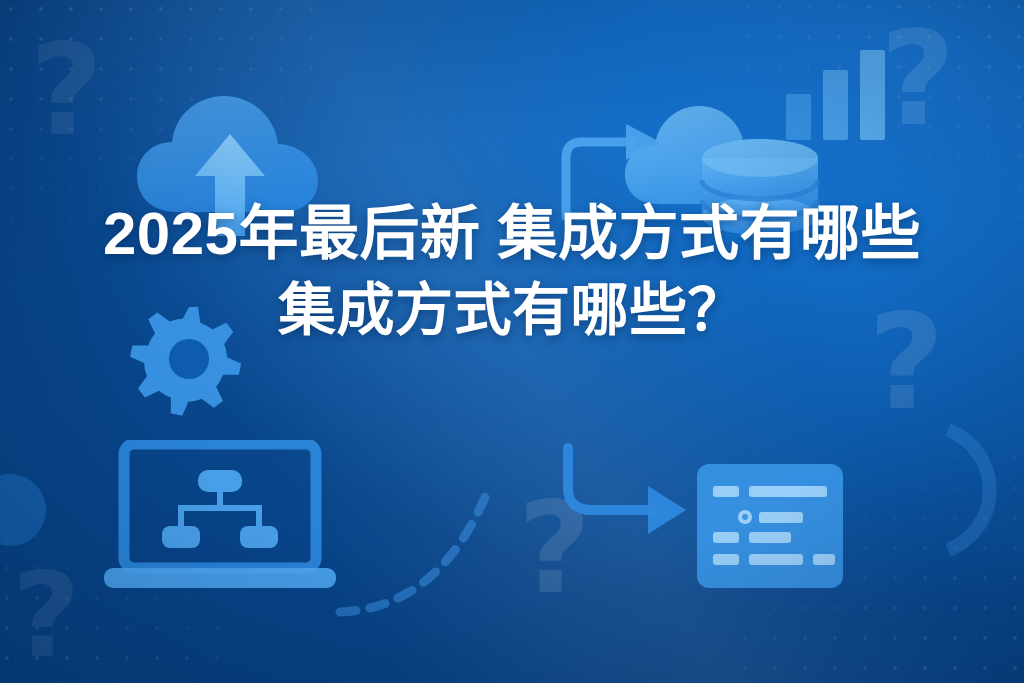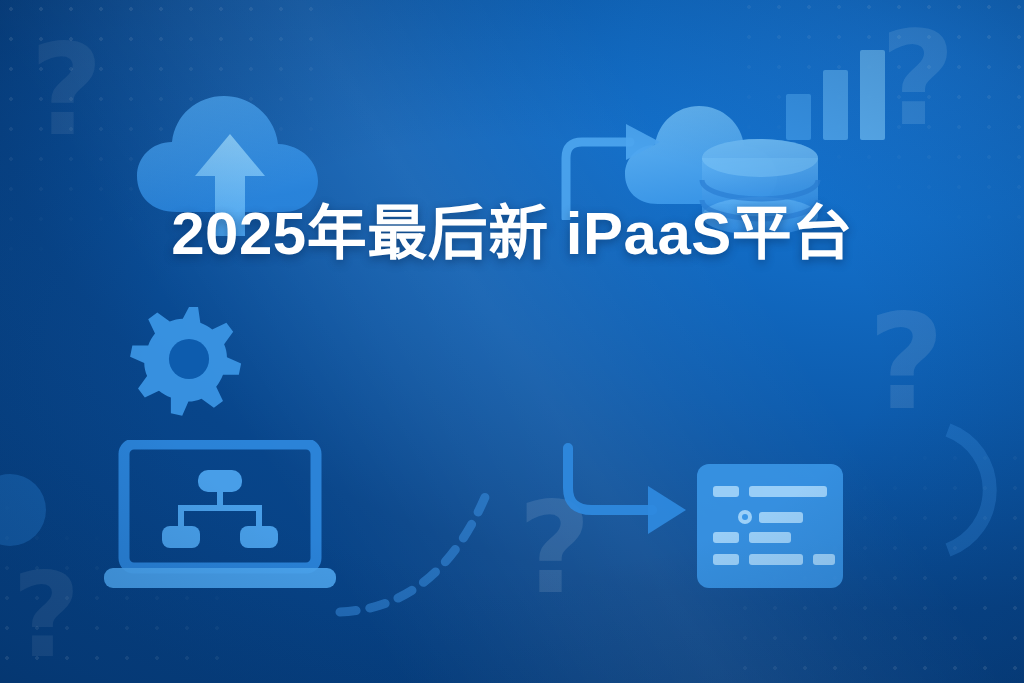--- a/index.html
+++ b/index.html
@@ -200,16 +200,17 @@
   <svg class="deco" style="left:-30px;top:455px;" width="110" height="110" viewBox="0 0 110 110">
     <circle cx="40" cy="55" r="36" fill="#2f8ae0" opacity="0.35"></circle>
   </svg>
   <svg class="deco" style="left:938px;top:420px;" width="120" height="140" viewBox="0 0 120 140">
     <path d="M10 10 A64 64 0 0 1 10 130" fill="none" stroke="#3a90e2" stroke-width="14" opacity="0.35"></path>
   </svg>
 
   <div class="bg-vign"></div>
 
   <div id="headline">
-    <span class="ln ln1">2025年最后新 iPaaS平台</span>
+    <span class="ln ln1">2025年最后新 集成方式有哪些</span>
+    <span class="ln ln2">集成方式有哪些？</span>
   </div>
 
 </div>
 
 </body></html>

